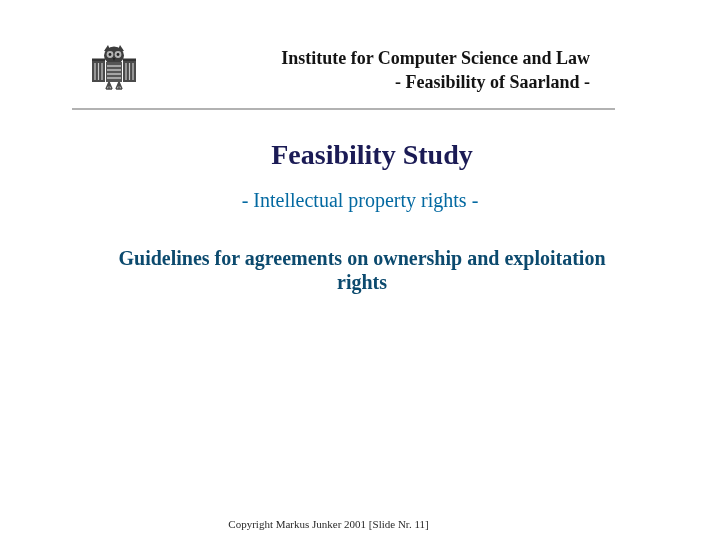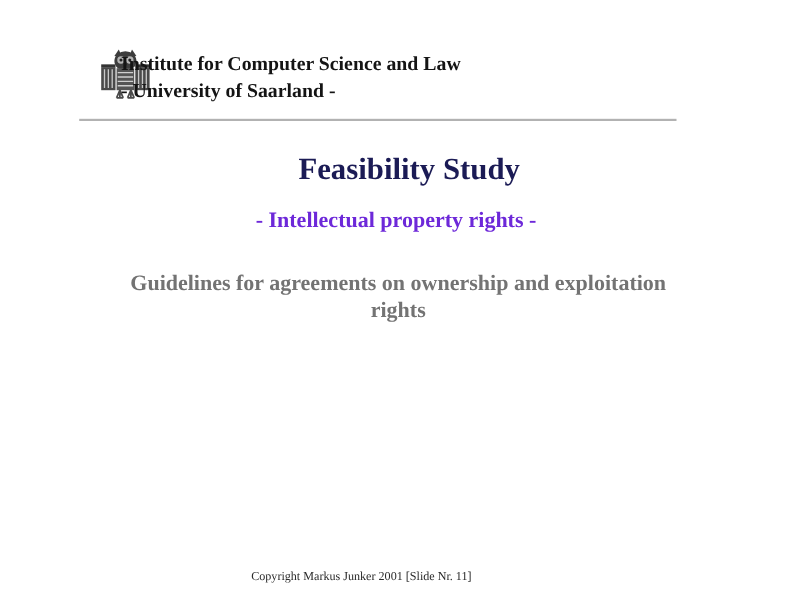--- a/index.html
+++ b/index.html
@@ -20,21 +20,21 @@
     left: 89px;
     top: 44px;
     width: 50px;
     height: 48px;
   }
   .header-text {
     position: absolute;
     left: 110px;
     top: 46px;
     width: 480px;
-    text-align: left;
+    text-align: right;
     font-weight: bold;
     font-size: 18px;
     line-height: 24px;
     color: #141414;
   }
   .ifr-logo {
     position: absolute;
     left: 557px;
     top: 45px;
     width: 68px;
@@ -60,34 +60,34 @@
     color: #1b1b55;
   }
   .slide-subtitle {
     position: absolute;
     left: 0;
     top: 189px;
     width: 720px;
     margin: 0;
     text-align: center;
     font-size: 20px;
-    font-weight: bold;
-    color: #6d28d9;
+    font-weight: normal;
+    color: #0369a1;
   }
   .slide-body {
     position: absolute;
     left: 4px;
     top: 246px;
     width: 716px;
     margin: 0;
     text-align: center;
     font-size: 20px;
     font-weight: bold;
     line-height: 24px;
-    color: #737373;
+    color: #0c4a6e;
   }
   .slide-footer {
     position: absolute;
     left: 0;
     top: 518px;
     width: 657px;
     text-align: center;
     font-size: 11px;
     color: #2a2a2a;
   }
@@ -128,21 +128,21 @@
       <line x1="18" y1="30" x2="32" y2="30" stroke="#cfcfcf" stroke-width="1.3"></line>
       <line x1="18" y1="34" x2="32" y2="34" stroke="#cfcfcf" stroke-width="1.3"></line>
 
       <path d="M20 38 L17 45 M20 38 L20 45 M20 38 L23 45 M17 45 L23 45" stroke="#4a4a4a" stroke-width="1.6" fill="none"></path>
       <path d="M30 38 L27 45 M30 38 L30 45 M30 38 L33 45 M27 45 L33 45" stroke="#4a4a4a" stroke-width="1.6" fill="none"></path>
     </svg>
   </div>
 
   <div class="header-text">
     <div>Institute for Computer Science and Law</div>
-    <div>- University of Saarland -</div>
+    <div>- Feasibility of Saarland -</div>
   </div>
 
 
   <div class="separator"></div>
 
   <h1 class="slide-title">Feasibility Study</h1>
 
   <h2 class="slide-subtitle">- Intellectual property rights -</h2>
 
   <p class="slide-body">

